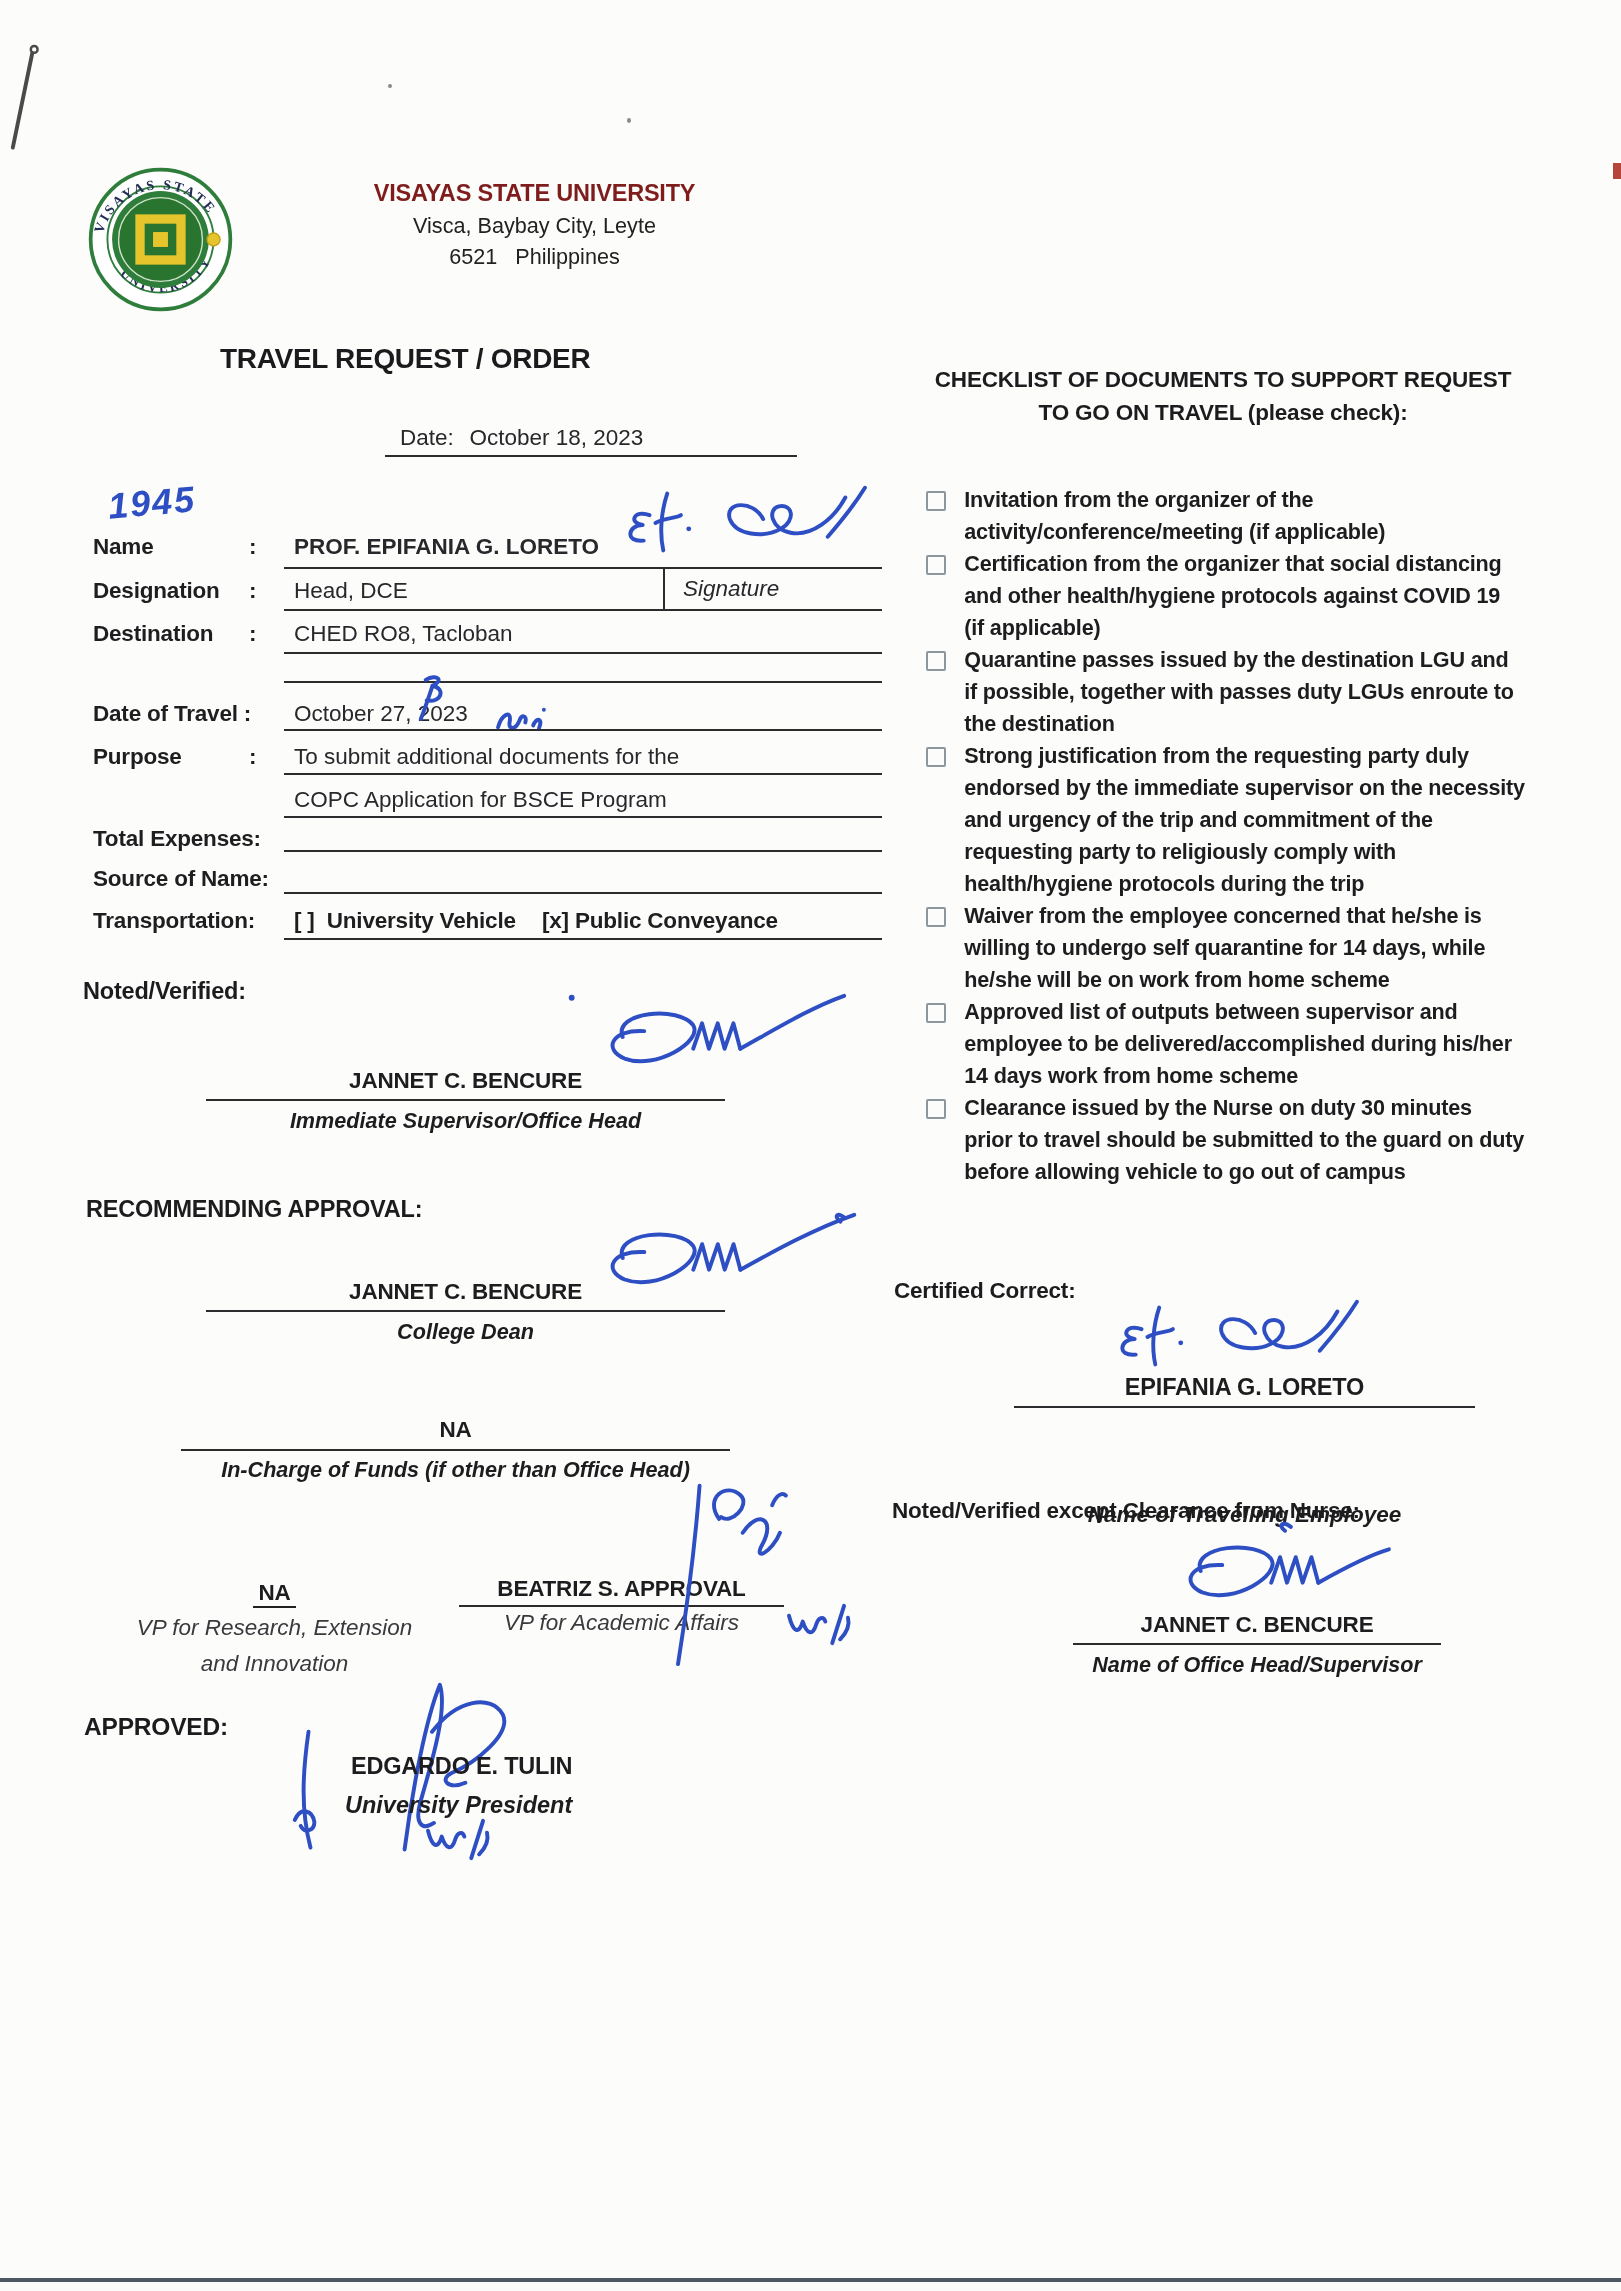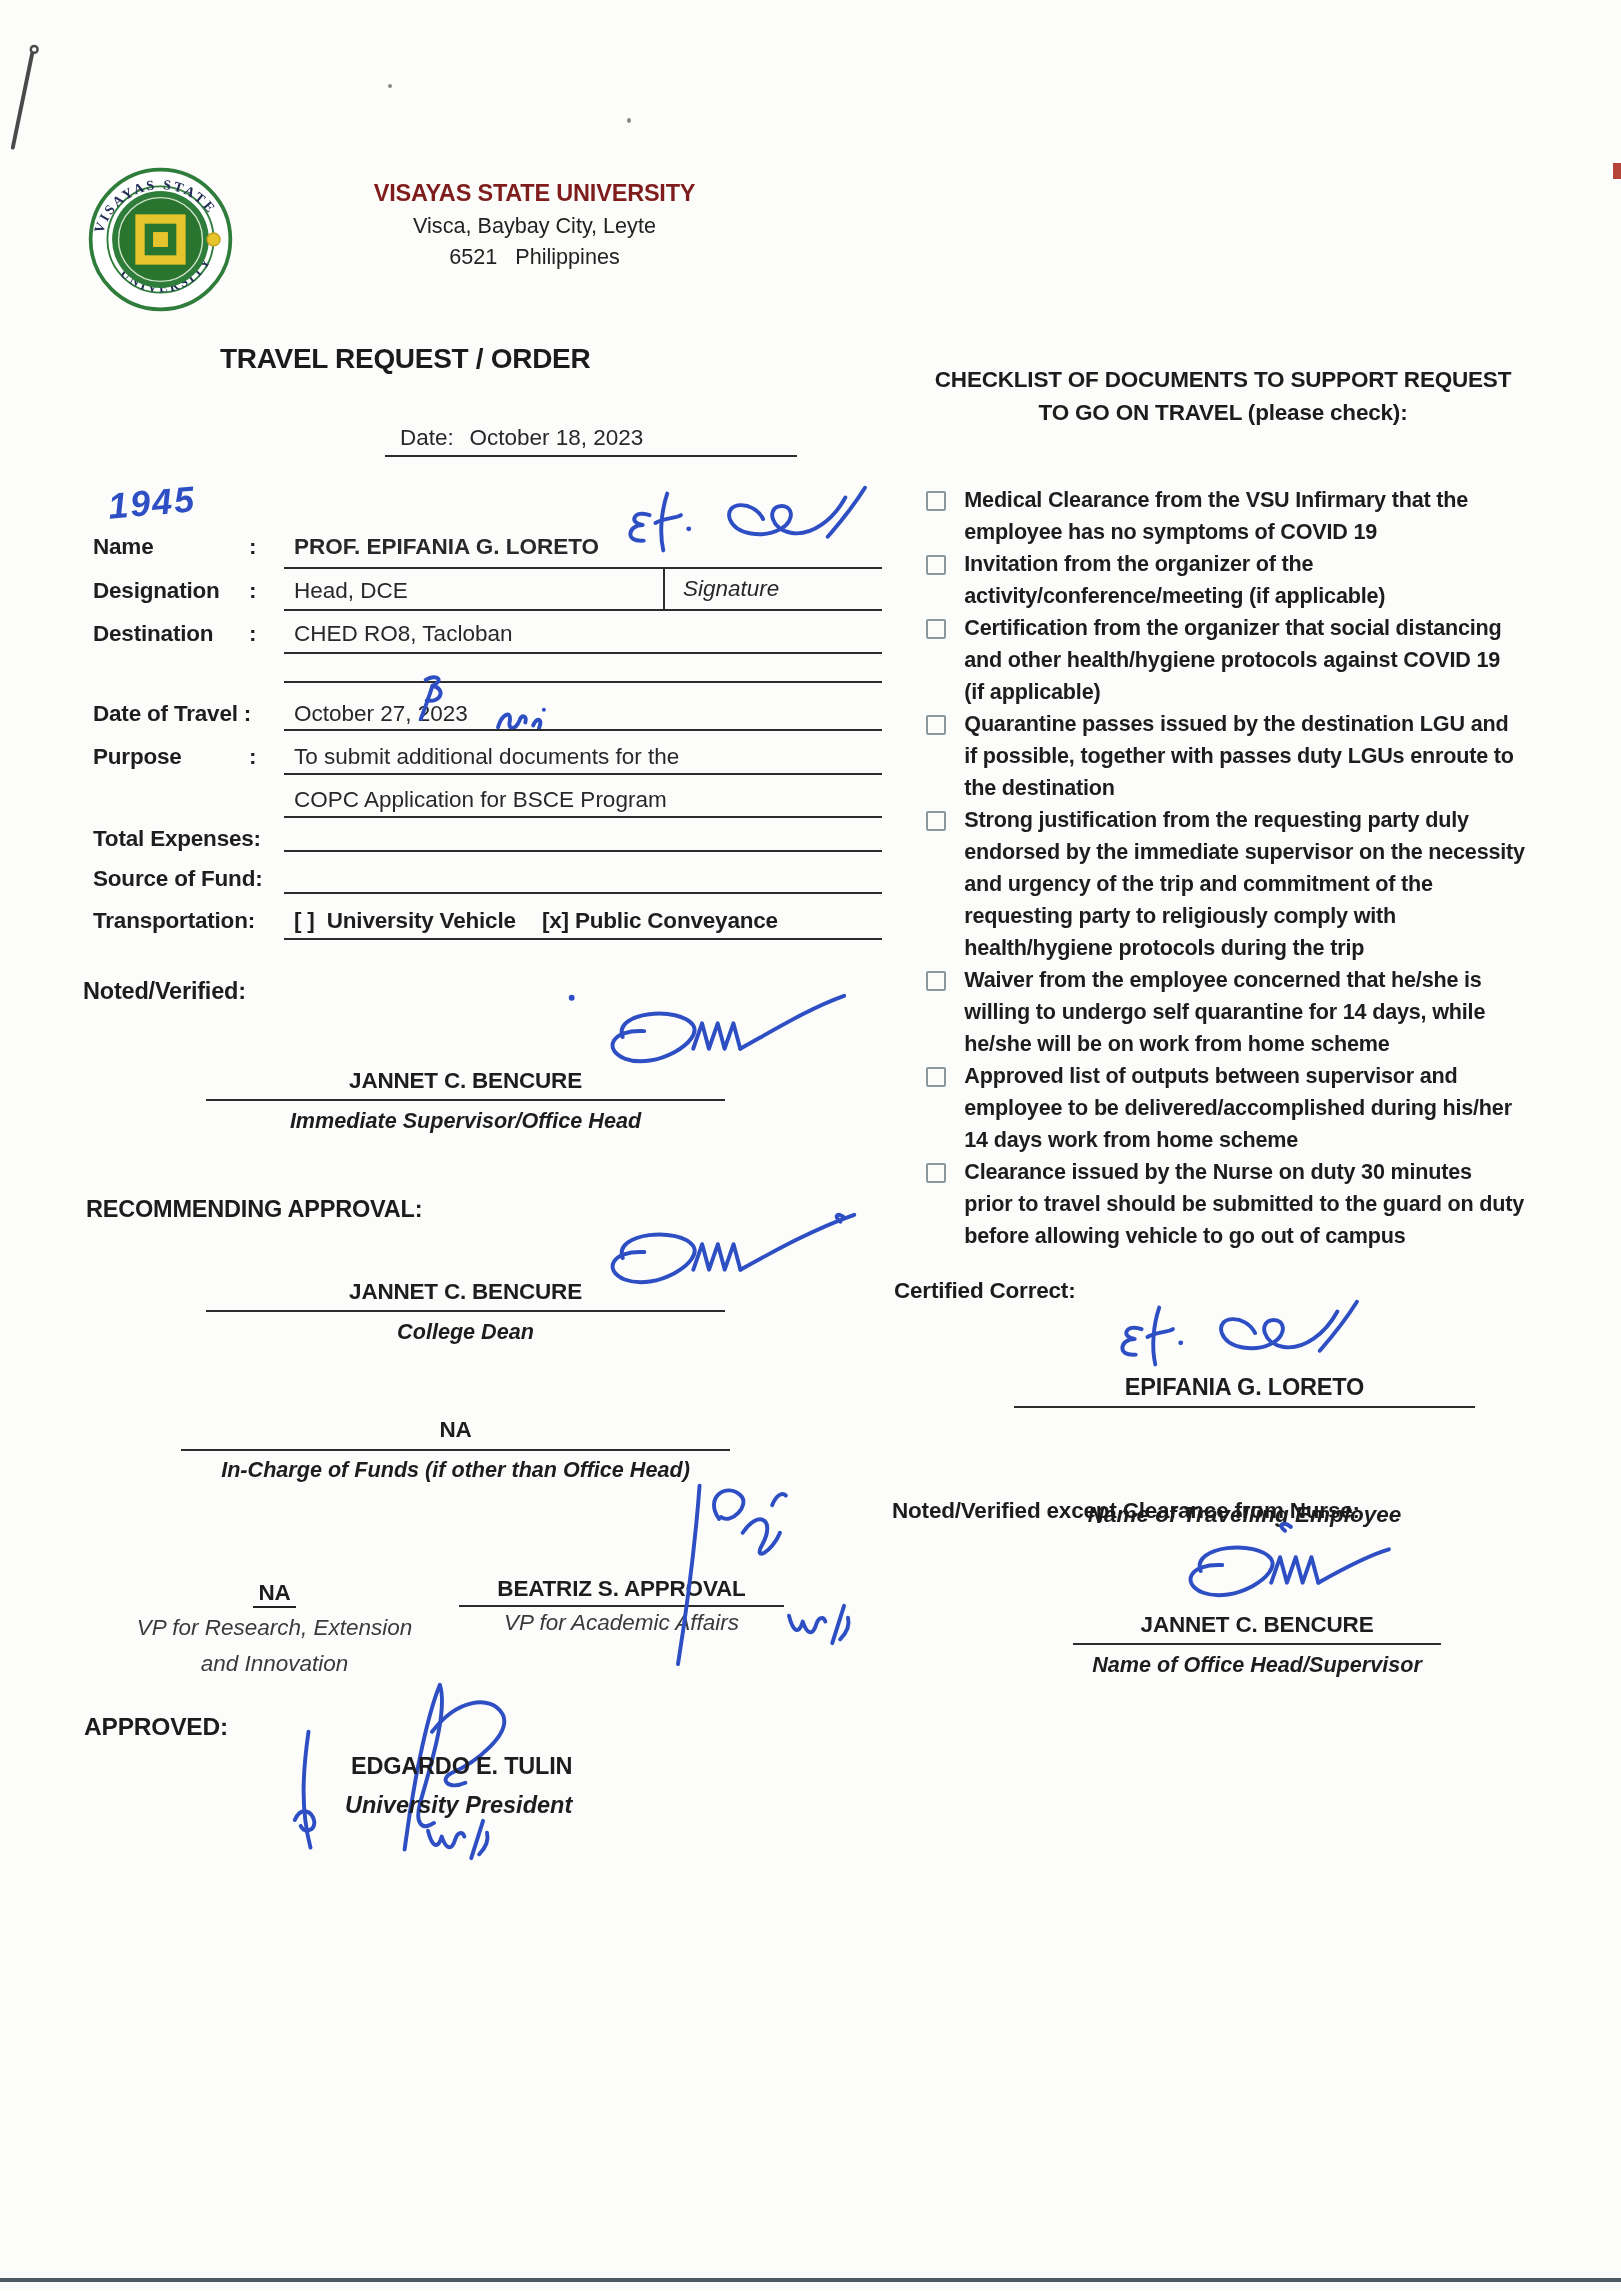--- a/index.html
+++ b/index.html
@@ -132,21 +132,21 @@
 <div class="abs lbl" style="left:93px;top:744px;">Purpose</div>
 <div class="abs lbl" style="left:249px;top:744px;">:</div>
 <div class="abs val" style="left:294px;top:744px;">To submit additional documents for the</div>
 <div class="uline" style="left:284px;top:773px;width:598px;"></div>
 <div class="abs val" style="left:294px;top:787px;">COPC Application for BSCE Program</div>
 <div class="uline" style="left:284px;top:816px;width:598px;"></div>
 
 <div class="abs lbl" style="left:93px;top:826px;">Total Expenses:</div>
 <div class="uline" style="left:284px;top:850px;width:598px;"></div>
 
-<div class="abs lbl" style="left:93px;top:866px;">Source of Fund:</div>
+<div class="abs lbl" style="left:93px;top:866px;">Source of Name:</div>
 <div class="uline" style="left:284px;top:892px;width:598px;"></div>
 
 <div class="abs lbl" style="left:93px;top:908px;">Transportation:</div>
 <div class="abs lbl pre" style="left:294px;top:908px;">[ ]  University Vehicle</div>
 <div class="abs lbl pre" style="left:542px;top:908px;">[x] Public Conveyance</div>
 <div class="uline" style="left:284px;top:938px;width:598px;"></div>
 
 <div class="abs section-lbl" style="left:83px;top:978px;">Noted/Verified:</div>
 <div class="abs sig" style="left:554px;top:988px;">
   <svg width="299" height="98" viewBox="0 0 305 100">
@@ -220,24 +220,20 @@
     <path d="M60,44 C66,38 70,30 68,22"></path>
   </svg>
 </div>
 
 <div class="cblock chk-title" style="left:929px;top:363px;width:588px;">CHECKLIST OF DOCUMENTS TO SUPPORT REQUEST</div>
 <div class="cblock chk-title" style="left:929px;top:396px;width:588px;">TO GO ON TRAVEL (please check):</div>
 
 <div class="abs" style="left:926px;top:484px;width:600px;">
   <div class="chk-item">
     <span class="chk-box"></span>
-    <span class="chk-text">Medical Clearance from the VSU Infirmary that the employee has no symptoms of COVID 19</span>
-  </div>
-  <div class="chk-item">
-    <span class="chk-box"></span>
     <span class="chk-text">Invitation from the organizer of the activity/conference/meeting (if applicable)</span>
   </div>
   <div class="chk-item">
     <span class="chk-box"></span>
     <span class="chk-text">Certification from the organizer that social distancing and other health/hygiene protocols against COVID 19 (if applicable)</span>
   </div>
   <div class="chk-item">
     <span class="chk-box"></span>
     <span class="chk-text">Quarantine passes issued by the destination LGU and if possible, together with passes duty LGUs enroute to the destination</span>
   </div>

